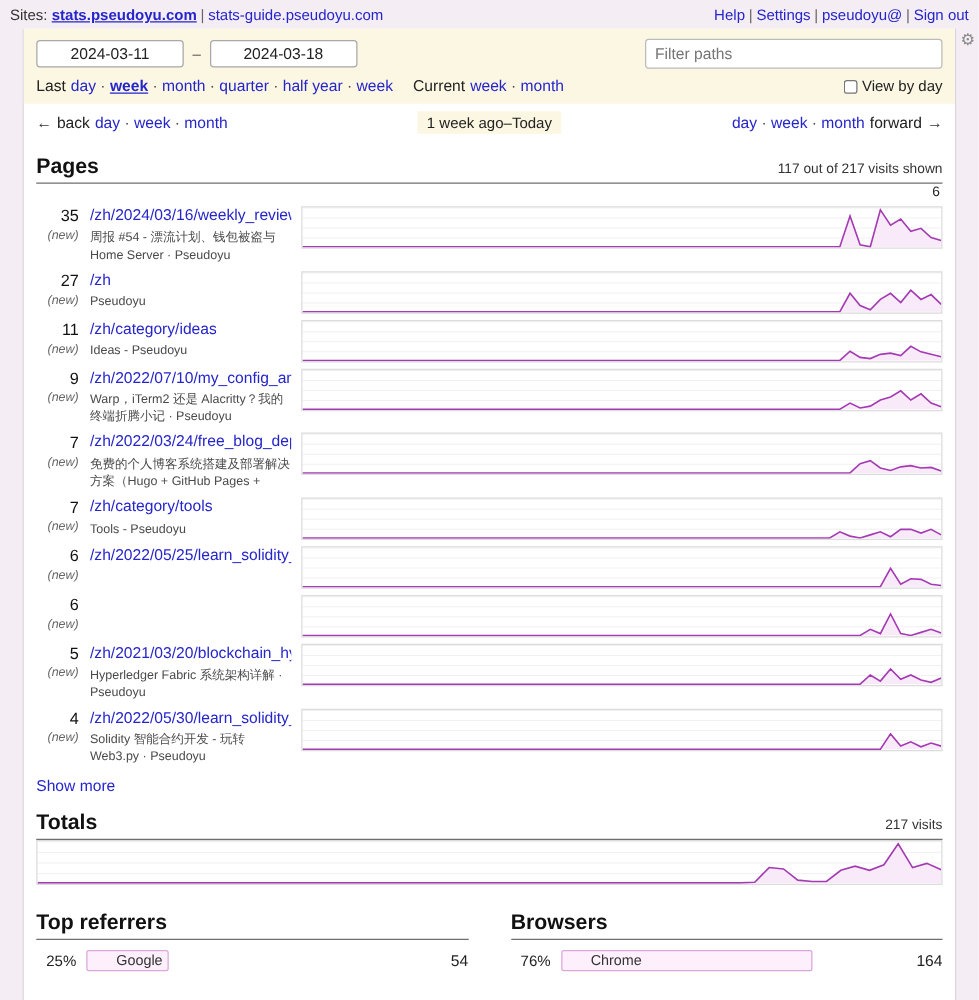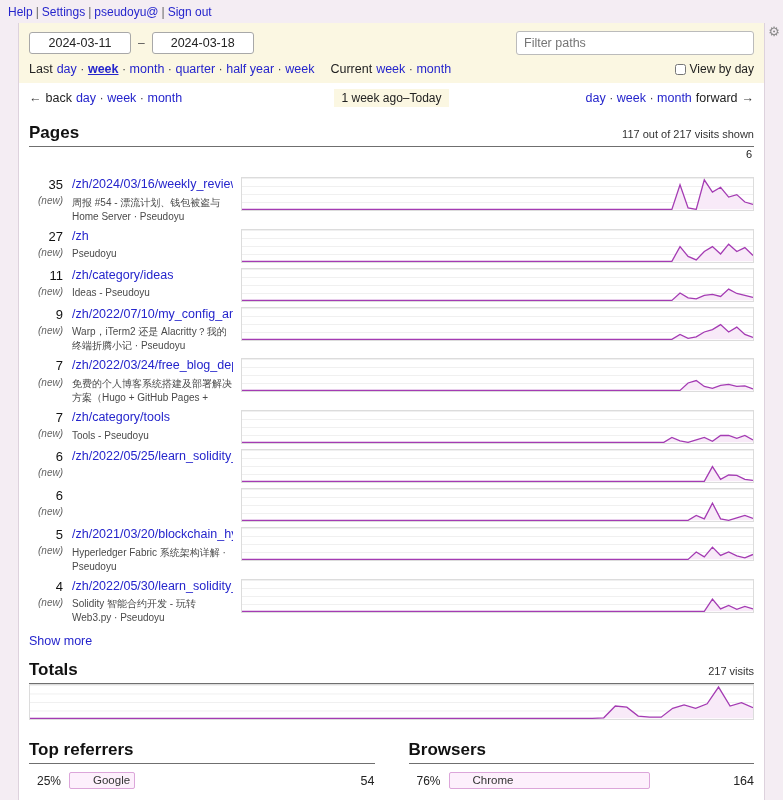--- a/index.html
+++ b/index.html
@@ -19,21 +19,21 @@
   .topbar { display:flex; justify-content:space-between; align-items:center;
     padding:5px 8px 4px 8px; font-size:12px; color:#333; }
   .gear { position:absolute; top:24px; right:3px; color:#8a8a8a; font-size:13px; cursor:pointer; }
 
   
   .content { margin:0 18px; background:#fff; border:1px solid #ddd2dd; border-top:none; min-height:820px; position:relative; }
 
   
   .toolbar { background:#fbf7e2; padding:8px 10px 7px 10px; }
   .toolbar-row1 { display:flex; align-items:center; }
-  .date-input { width:102px; text-align:center; font-size:12.5px; padding:3px 0;
+  .date-input { width:118px; text-align:center; font-size:12.5px; padding:3px 0;
     border:1px solid #a8a8a8; border-radius:3px; background:#fff; font-family:inherit; color:#222; }
   .date-dash { margin:0 7px; color:#555; font-size:12px; }
   .filter-input { margin-left:auto; width:238px; font-size:12.5px; padding:4px 7px;
     border:1px solid #bbb; border-radius:3px; font-family:inherit; }
   .toolbar-row2 { display:flex; align-items:center; font-size:12.5px; margin-top:7px; }
   .grp-label { color:#222; margin-right:4px; }
   .grp { margin-right:16px; }
   .viewbyday { margin-left:auto; display:flex; align-items:center; gap:4px; font-size:12px; color:#222; }
   .viewbyday input { width:11px; height:11px; margin:0; }
 
@@ -45,21 +45,21 @@
   .arrow { color:#333; }
 
   
   .section-head { display:flex; justify-content:space-between; align-items:baseline;
     margin:12px 10px 0 10px; border-bottom:1px solid #6f6f6f; padding-bottom:3px; }
   .section-head h2 { font-size:17px; margin:0; font-weight:bold; color:#111; }
   .head-note { font-size:11px; color:#333; }
   .maxlabel { text-align:right; font-size:11px; color:#222; margin:1px 12px 1px 0; height:13px; line-height:13px; }
 
   
-  .pages-rows { margin-top:16px; }
+  .pages-rows { margin-top:4px; }
   .pagerow { display:flex; align-items:flex-start; margin:0 10px 5px 10px; }
   .pr-left { display:flex; width:212px; flex:none; }
   .pr-count { width:34px; flex:none; text-align:right; font-size:13px; color:#111; line-height:1.25; }
   .pr-new { font-size:10px; font-style:italic; color:#666; margin-top:2px; }
   .pr-text { padding:0 8px 0 9px; overflow:hidden; }
   .pr-path { display:block; font-size:12.5px; white-space:nowrap; overflow:hidden; line-height:1.25; }
   .pr-title { font-size:10px; color:#4a4a4a; margin-top:3px; line-height:1.4; max-height:28px; overflow:hidden; }
   .spark-box { flex:1; height:34px; border:1px solid #dcdcdc; background:#fff;
     background-image:linear-gradient(#f0f0f0 1px, transparent 1px);
     background-size:100% 25%; }
@@ -80,20 +80,24 @@
   .st-bar { position:absolute; left:0; top:0; height:100%; background:#fdf0fc;
     border:1px solid #dca6da; border-radius:2px; min-width:4px; }
   .st-label { position:relative; font-size:11.5px; color:#333; padding-left:24px; line-height:17px;
     white-space:nowrap; }
   .st-count { width:30px; flex:none; text-align:right; font-size:12.5px; color:#222; }
 </style>
 </head>
 <body>
 
 <div class="topbar">
+  <div>
+    <span>Sites:</span>
+    <span id="sites-links"><span class="link current">stats.pseudoyu.com</span><span class="pipe">|</span><span class="link">stats-guide.pseudoyu.com</span></span>
+  </div>
   <div id="account-links"><span class="link">Help</span><span class="pipe">|</span><span class="link">Settings</span><span class="pipe">|</span><span class="link">pseudoyu@</span><span class="pipe">|</span><span class="link">Sign out</span></div>
 </div>
 <span class="gear">⚙</span>
 
 <div class="content">
 
   
   <div class="toolbar">
     <div class="toolbar-row1">
       <input class="date-input" value="2024-03-11" style="">

